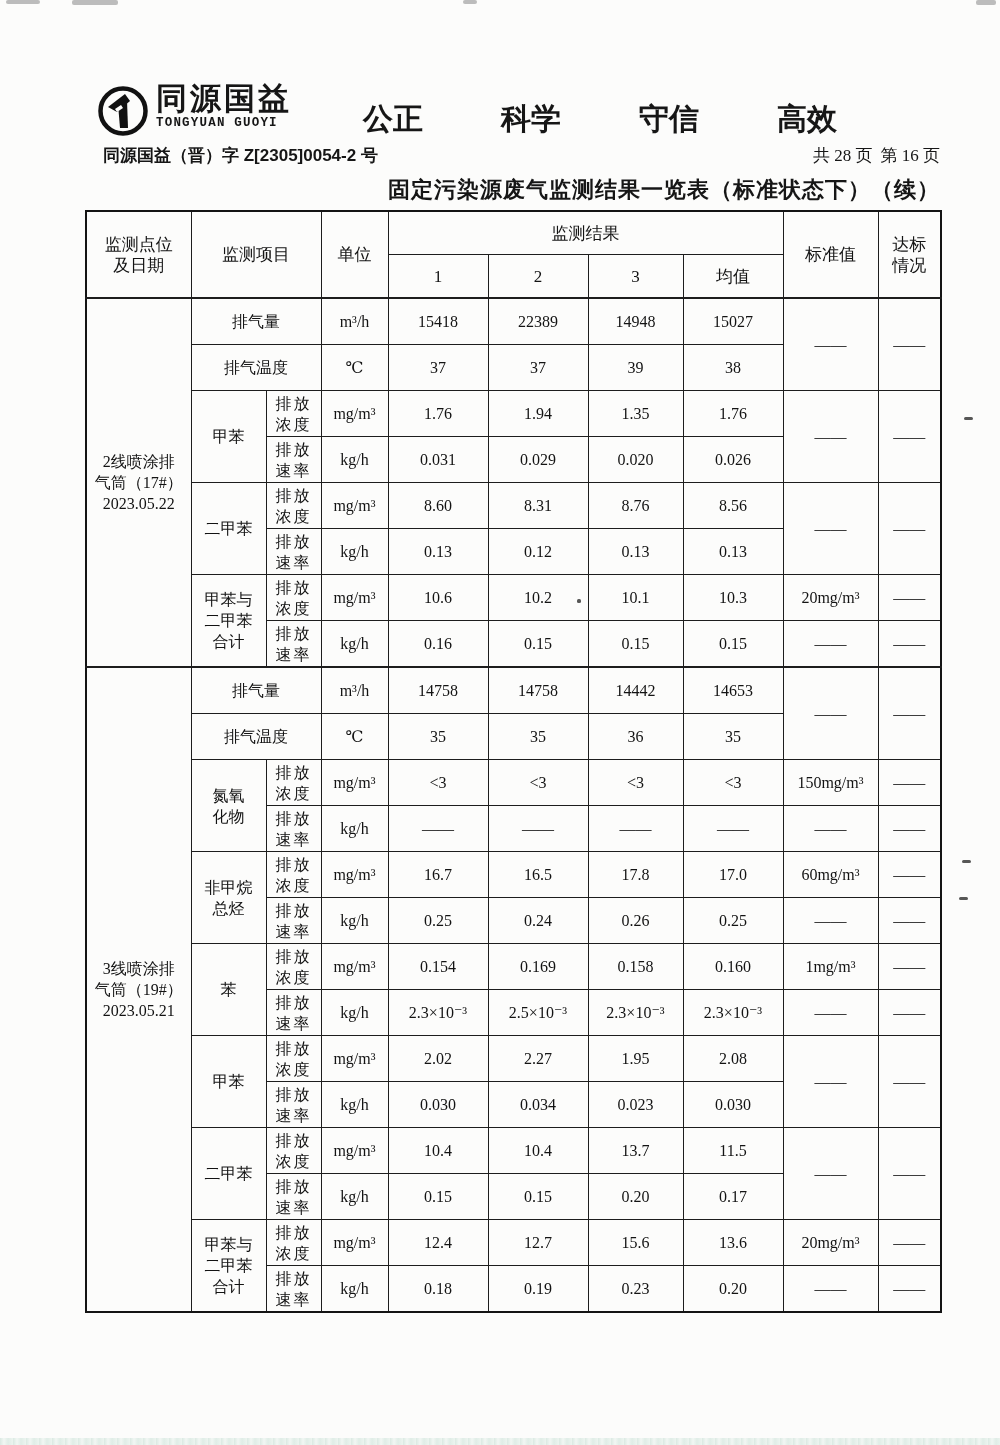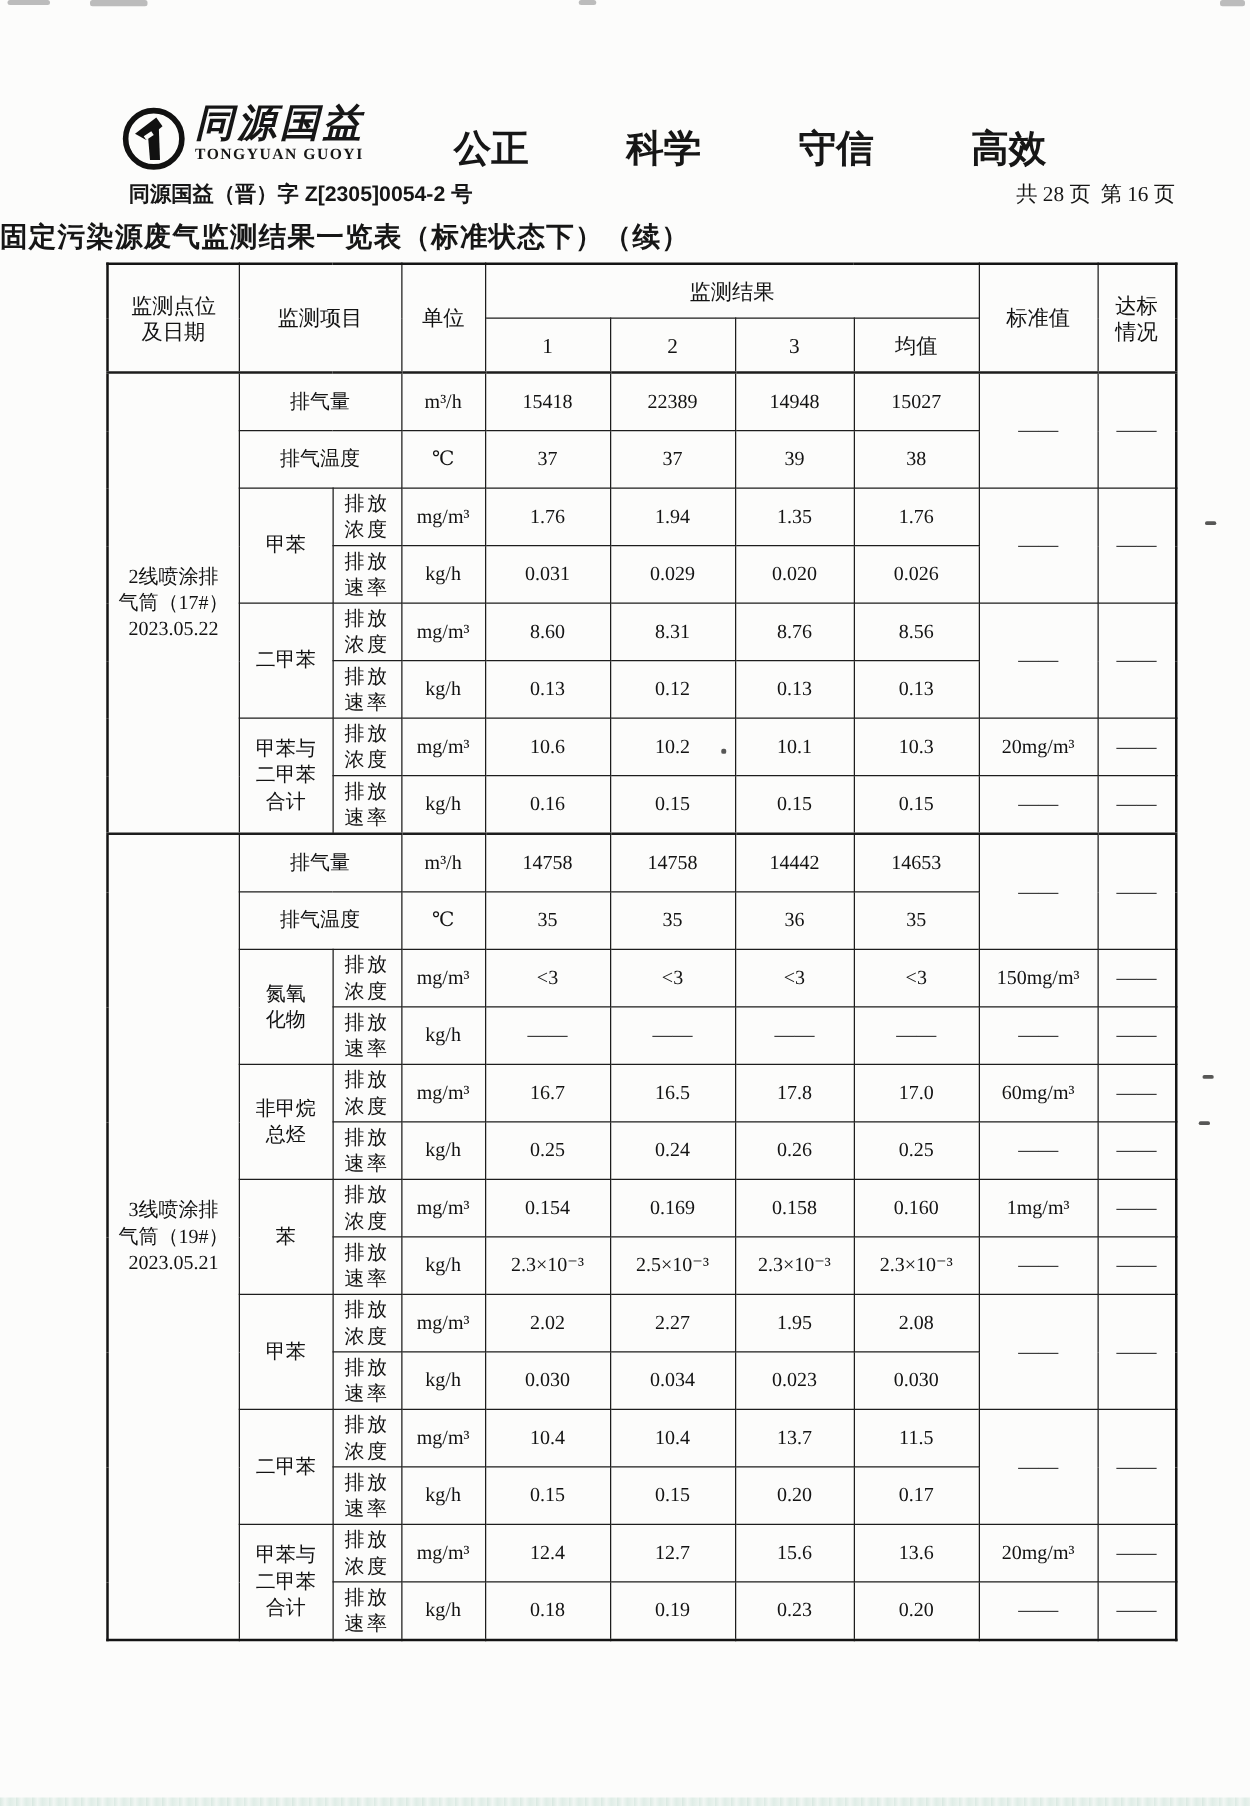--- a/index.html
+++ b/index.html
@@ -6,41 +6,41 @@
   .page {
     position:relative; width:1000px; height:1445px; margin:0 auto;
     background:#fcfcfb; overflow:hidden; color:#161616;
     font-family:"Liberation Serif","DejaVu Serif",serif;
   }
   
   .logo-wrap { position:absolute; left:97px; top:85px; width:52px; height:52px; }
   .brand { position:absolute; left:156px; top:82px; }
   .brand-cn {
     font-family:"Liberation Sans","DejaVu Sans",sans-serif;
-    font-weight:bold; font-size:31px; letter-spacing:3px; line-height:34px; white-space:nowrap;font-style:italic;
+    font-weight:bold; font-size:31px; letter-spacing:3px; line-height:34px; white-space:nowrap;
   }
   .brand-en {
-    font-family:Liberation Serif, serif;
+    font-family:Liberation Mono, monospace;
     font-weight:bold; font-size:12.5px; letter-spacing:1.2px; line-height:14px; white-space:nowrap;
   }
   .slogan {
     position:absolute; left:363px; top:99px; display:flex; gap:78px;
     font-weight:bold; font-size:30px; white-space:nowrap;
   }
   .doc-line {
     position:absolute; left:103px; top:144px; width:837px; display:flex;
     align-items:baseline; justify-content:space-between;
   }
   .doc-no {
     font-family:"Liberation Sans","DejaVu Sans",sans-serif;
     font-weight:bold; font-size:17px; white-space:nowrap;
   }
   .page-info { font-size:17px; white-space:nowrap; display:flex; gap:8px; }
   .doc-title {
-    position:absolute; left:0; top:175px; width:940px; text-align:left;
+    position:absolute; left:0; top:175px; width:940px; text-align:right;
     font-family:"Liberation Sans","DejaVu Sans",sans-serif;
     font-weight:bold; font-size:22px; letter-spacing:1px; white-space:nowrap;
   }
   
   table.report {
     position:absolute; left:85px; top:210px; width:855px;
     border-collapse:collapse; table-layout:fixed;
     border:2px solid #141414;
   }
   table.report td {

